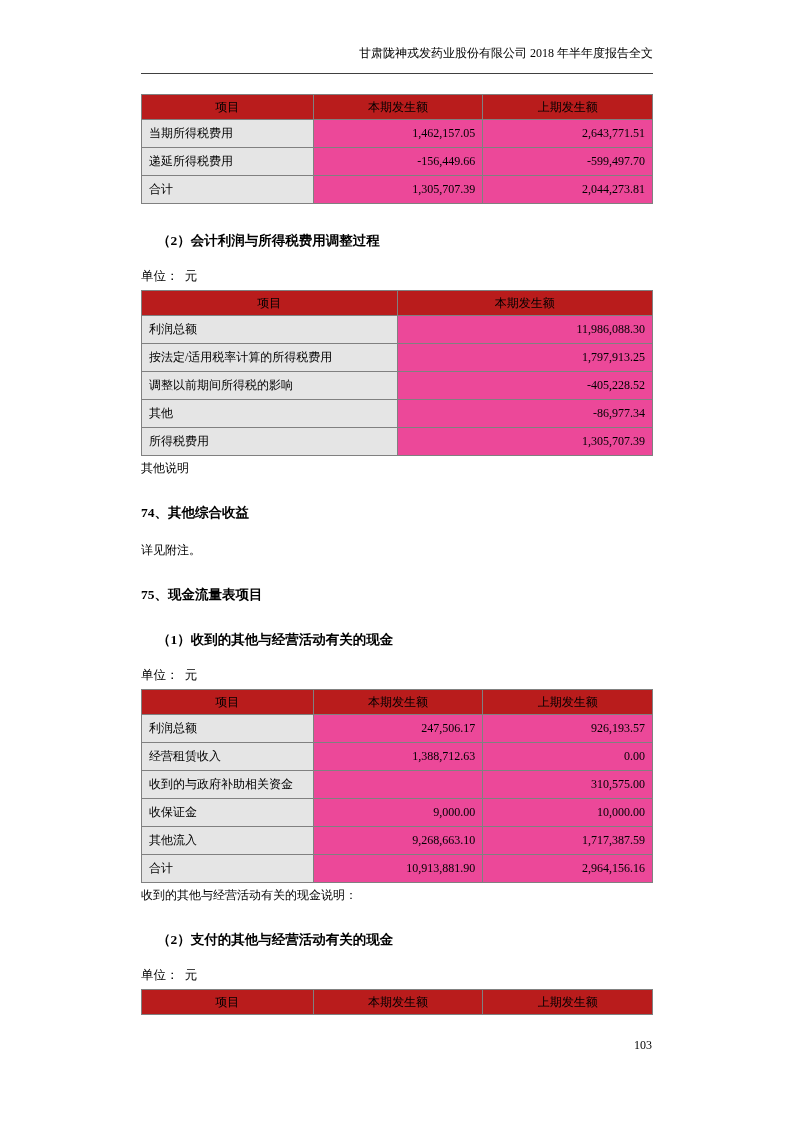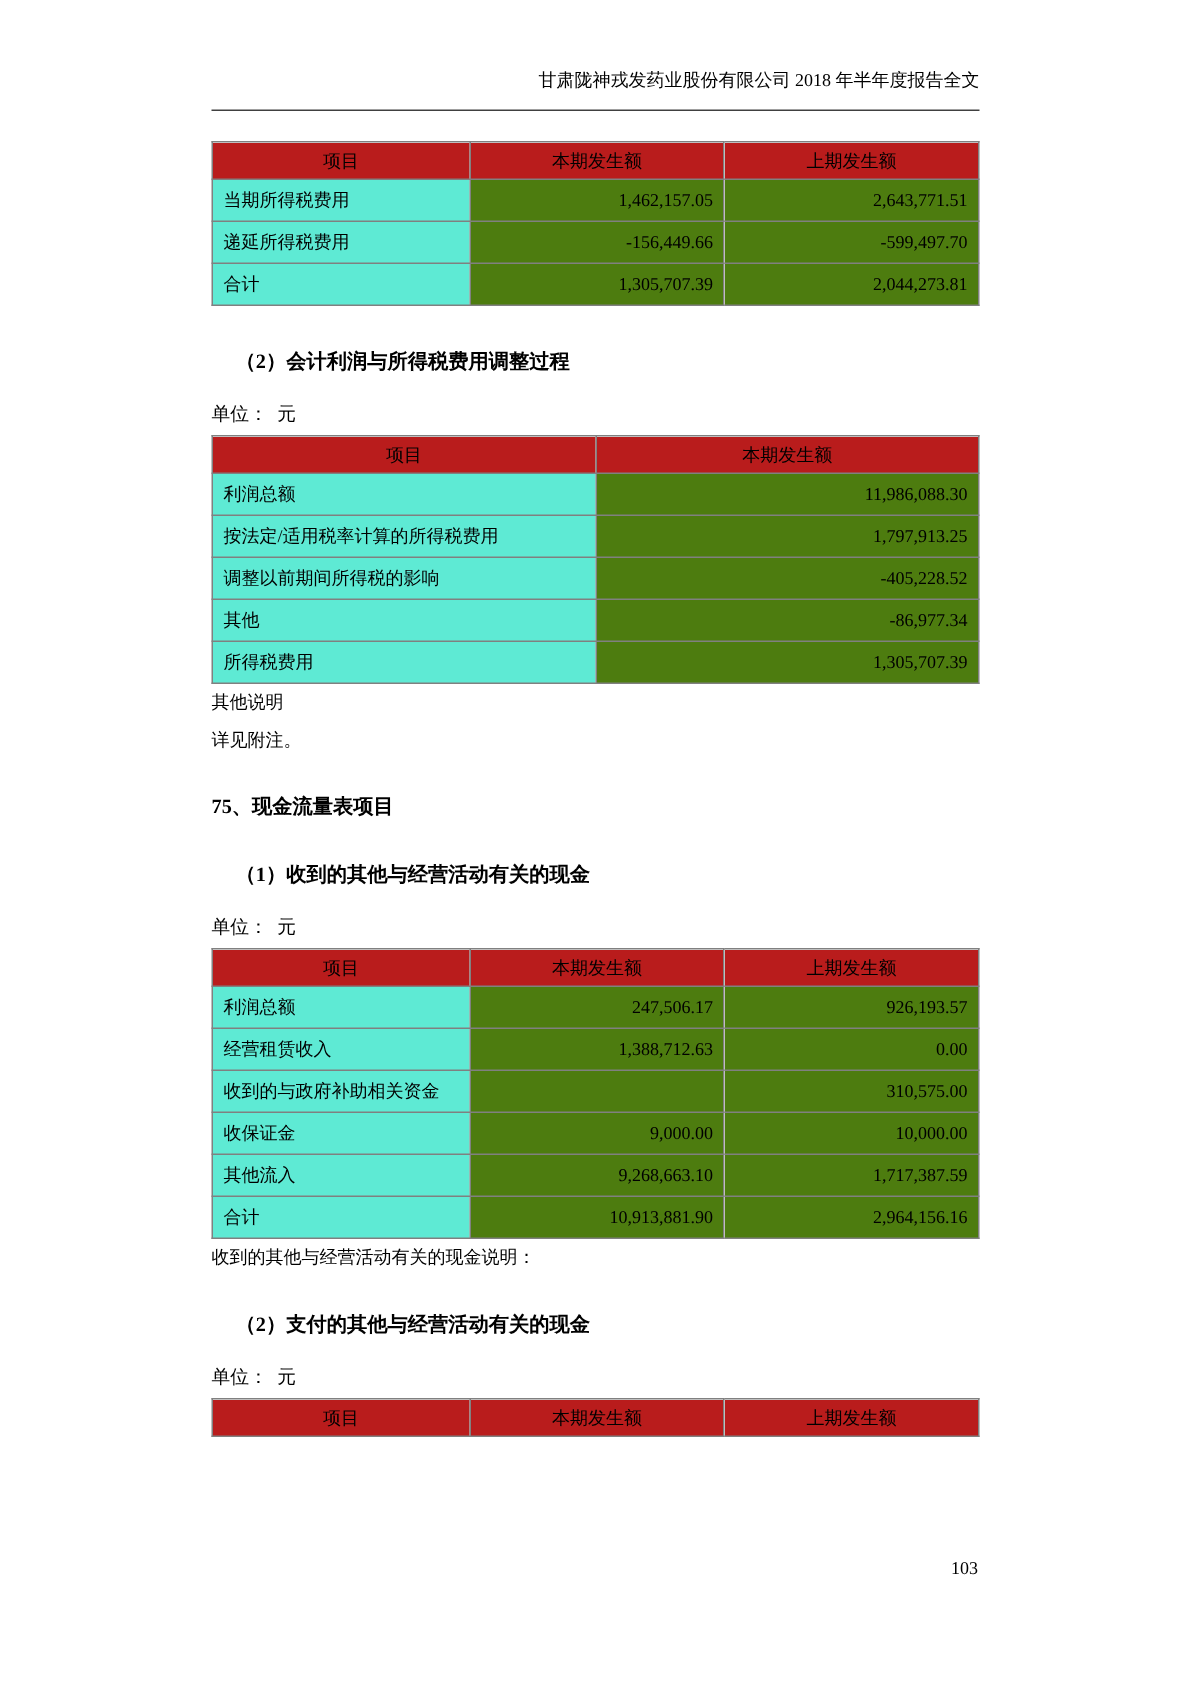--- a/index.html
+++ b/index.html
@@ -37,22 +37,22 @@
     vertical-align: middle;
     overflow: hidden;
   }
   th {
     background: #b91c1c;
     font-weight: normal;
     text-align: center;
     height: 25px;
   }
   td { height: 28px; }
-  td.item { background: #5eead4; text-align: left; }
-  td.num  { background: #4d7c0f; text-align: right; }
+  td.item { background: #e5e5e5; text-align: left; }
+  td.num  { background: #ec4899; text-align: right; }
   .t-top { margin-top: 20px; }
   .data-table { margin-top: 6px; }
   .num-heading {
     font-size: 13.5px;
     font-weight: bold;
     margin-top: 28px;
     line-height: 17px;
   }
   .sub-heading {
     font-size: 13.5px;
@@ -68,21 +68,21 @@
     line-height: 15px;
     white-space: pre;
   }
   .note {
     font-size: 12px;
     margin-top: 5px;
     line-height: 15px;
   }
   .body-text {
     font-size: 12px;
-    margin-top: 10px;
+    margin-top: 22px;
     line-height: 15px;
   }
   .page-number {
     position: absolute;
     right: 72px;
     top: 1038px;
     font-size: 12px;
   }
 </style>
 </head>
@@ -158,20 +158,21 @@
       </tr>
       <tr>
         <td class="item">所得税费用</td>
         <td class="num">1,305,707.39</td>
       </tr>
     </tbody>
   </table>
 
   <div class="note">其他说明</div>
 
+  <div class="num-heading">74、其他综合收益</div>
   <div class="body-text">详见附注。</div>
 
   <div class="num-heading">75、现金流量表项目</div>
 
   <div class="sub-heading">（1）收到的其他与经营活动有关的现金</div>
 
   <div class="unit-label">单位：  元</div>
 
   <table class="data-table">
     <colgroup>

